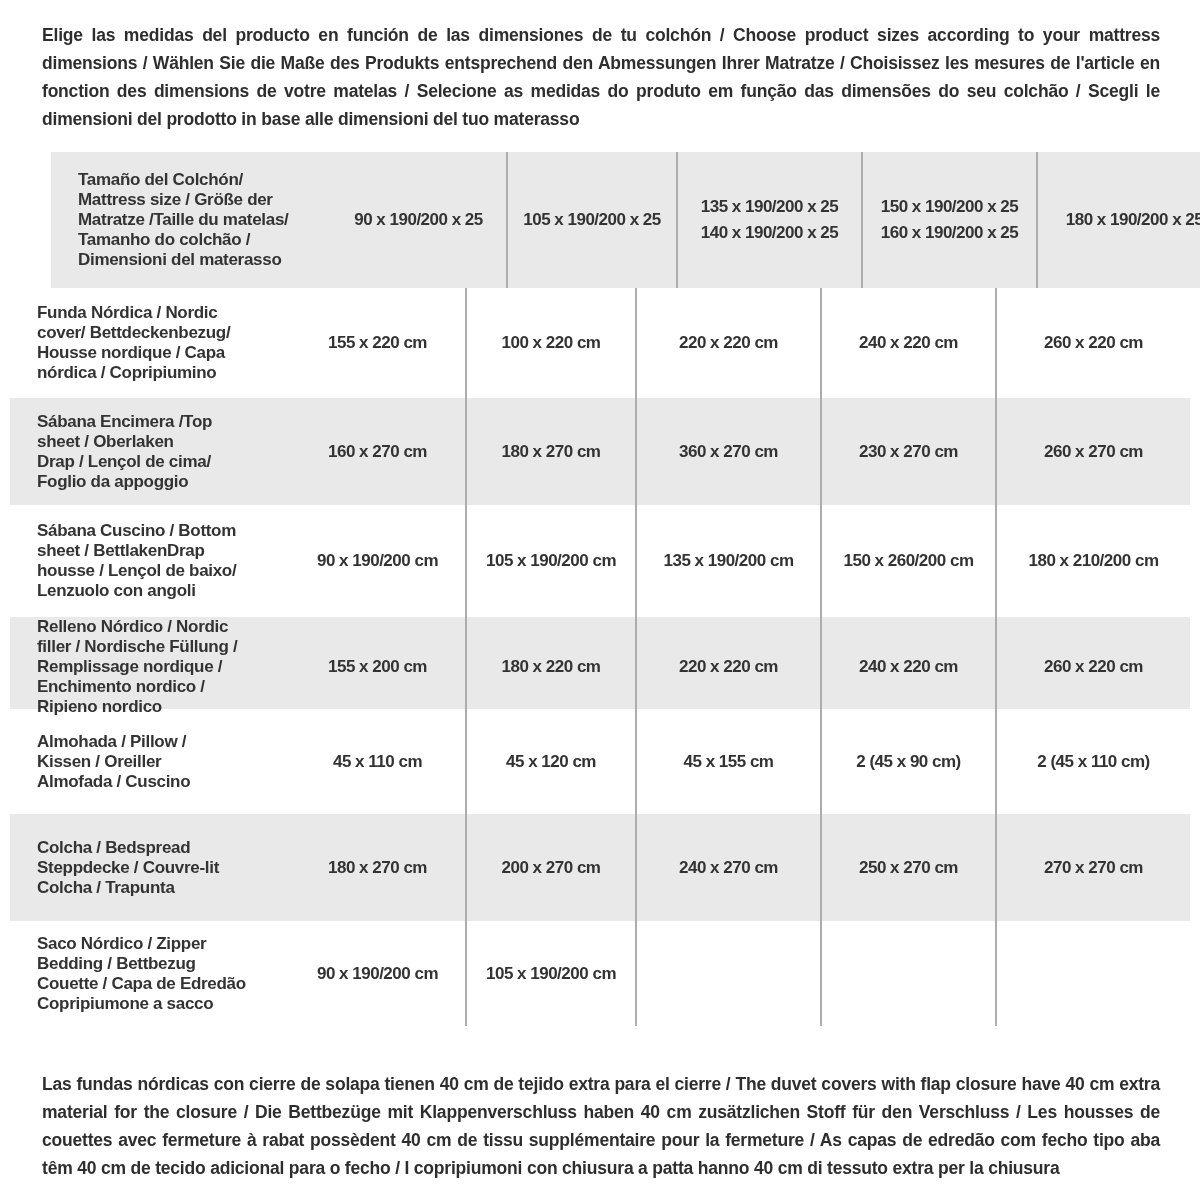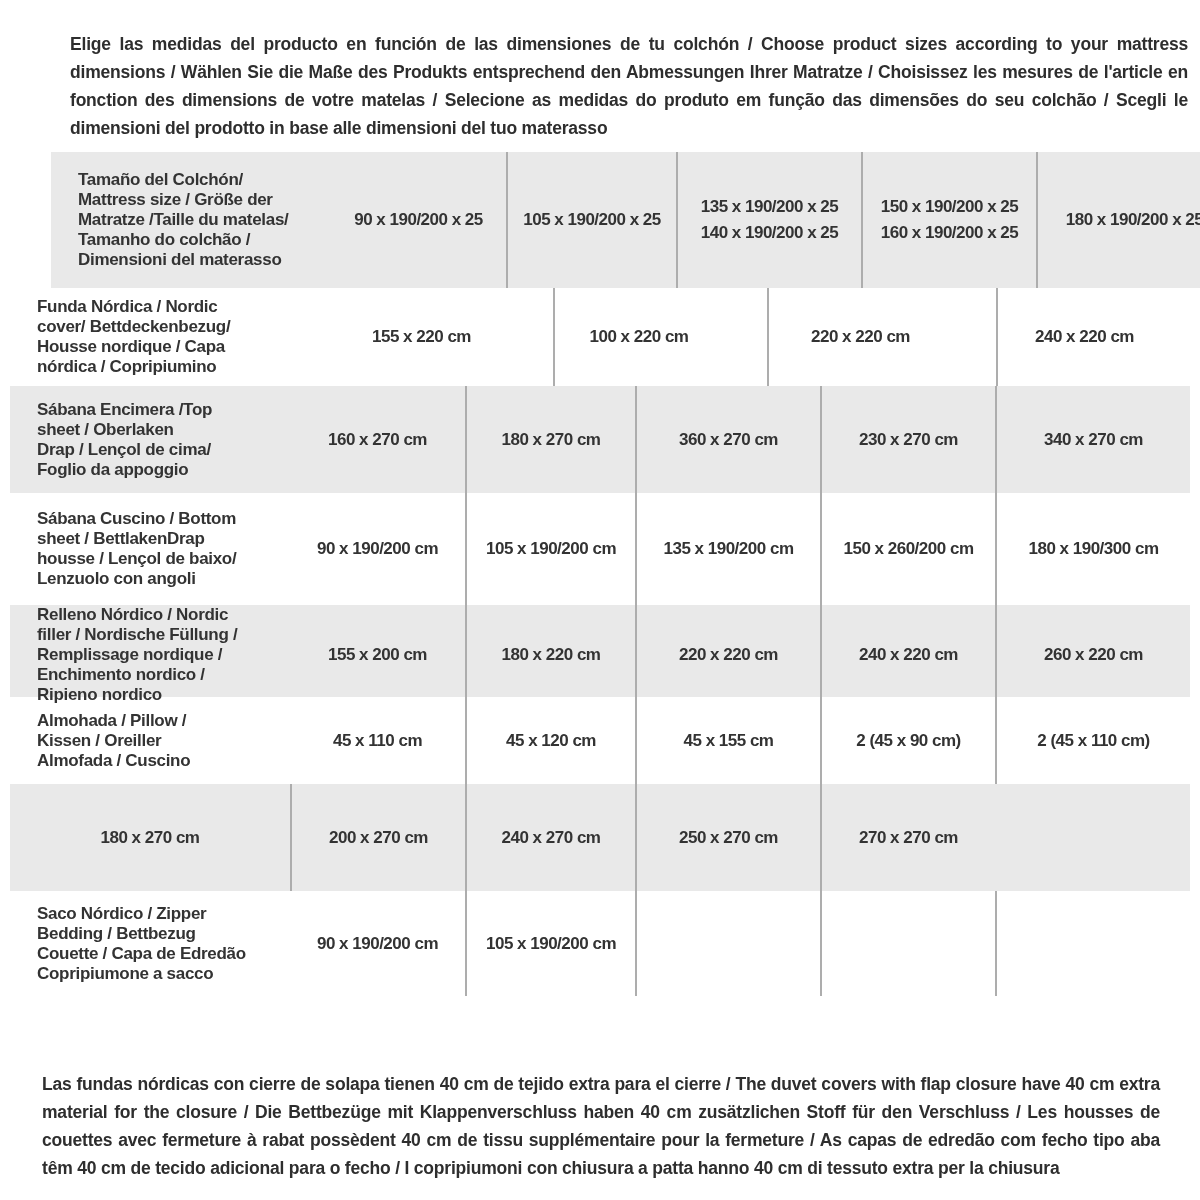--- a/index.html
+++ b/index.html
@@ -21,41 +21,41 @@
   .para{
     position:absolute;
     left:42px;
     width:1118px;
     font-size:17.5px;
     line-height:28px;
     letter-spacing:-0.2px;
     text-align:justify;
     color:#2e2e2e;
   }
-  .intro{top:30px;margin-left:28px;}
+  .intro{top:21px;}
   .footnote{top:1070px;}
   .size-table{
     position:absolute;
     left:10px;
     top:152px;
     width:1180px;
   }
   .row{
     display:grid;
     grid-template-columns:280px 175px 170px 185px 175px 195px;
     width:1180px;
   }
   .row.gray{background:var(--gray-row);}
   .row.white{background:var(--white-row);}
   .rh0{height:136px;margin-left:41px;}
-  .rh1{height:98px;gap:44px;}
+  .rh1{height:110px;}
   .rh2{height:107px;}
   .rh3{height:112px;}
   .rh4{height:92px;}
-  .rh5{height:87px;}
+  .rh5{height:105px;}
   .rh6{height:107px;}
   .rh7{height:105px;}
   .cell{
     display:flex;
     align-items:center;
     white-space:pre-line;
     line-height:20px;
   }
   .cell.label{
     padding-left:27px;
@@ -108,33 +108,33 @@
 
   <div class="row gray rh2">
     <div class="cell label">Sábana Encimera /Top
 sheet / Oberlaken
 Drap / Lençol de cima/
 Foglio da appoggio</div>
     <div class="cell val">160 x 270 cm</div>
     <div class="cell val sep">180 x 270 cm</div>
     <div class="cell val sep">360 x 270 cm</div>
     <div class="cell val sep">230 x 270 cm</div>
-    <div class="cell val sep">340 x 270 cm</div>
+    <div class="cell val sep">260 x 270 cm</div>
   </div>
 
   <div class="row white rh3">
     <div class="cell label">Sábana Cuscino / Bottom
 sheet / BettlakenDrap
 housse / Lençol de baixo/
 Lenzuolo con angoli</div>
     <div class="cell val">90 x 190/200 cm</div>
     <div class="cell val sep">105 x 190/200 cm</div>
     <div class="cell val sep">135 x 190/200 cm</div>
     <div class="cell val sep">150 x 260/200 cm</div>
-    <div class="cell val sep">180 x 190/300 cm</div>
+    <div class="cell val sep">180 x 210/200 cm</div>
   </div>
 
   <div class="row gray rh4">
     <div class="cell label">Relleno Nórdico / Nordic
 filler / Nordische Füllung /
 Remplissage nordique /
 Enchimento nordico /
 Ripieno nordico</div>
     <div class="cell val">155 x 200 cm</div>
     <div class="cell val sep">180 x 220 cm</div>
@@ -148,20 +148,23 @@
 Kissen / Oreiller
 Almofada / Cuscino</div>
     <div class="cell val">45 x 110 cm</div>
     <div class="cell val sep">45 x 120 cm</div>
     <div class="cell val sep">45 x 155 cm</div>
     <div class="cell val sep">2 (45 x 90 cm)</div>
     <div class="cell val sep">2 (45 x 110 cm)</div>
   </div>
 
   <div class="row gray rh6">
+    <div class="cell label">Colcha / Bedspread
+Steppdecke / Couvre-lit
+Colcha / Trapunta</div>
     <div class="cell val">180 x 270 cm</div>
     <div class="cell val sep">200 x 270 cm</div>
     <div class="cell val sep">240 x 270 cm</div>
     <div class="cell val sep">250 x 270 cm</div>
     <div class="cell val sep">270 x 270 cm</div>
   </div>
 
   <div class="row white rh7">
     <div class="cell label">Saco Nórdico / Zipper
 Bedding / Bettbezug

